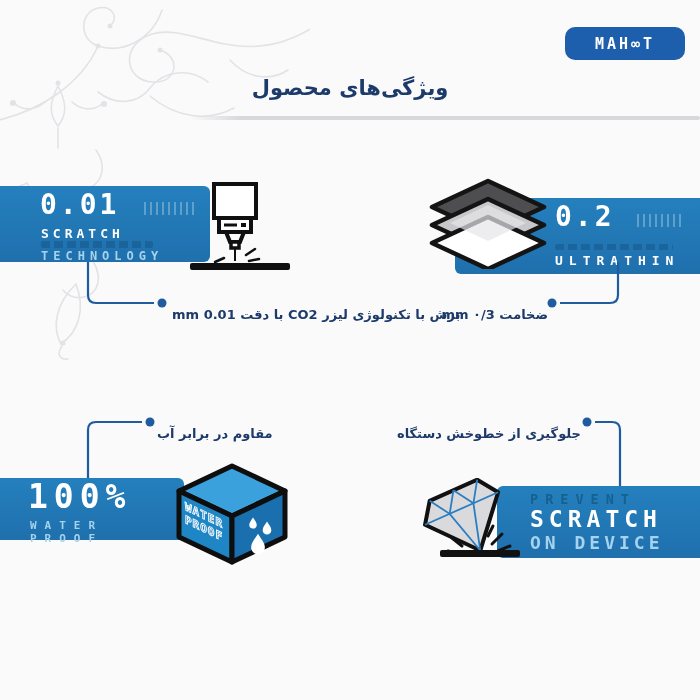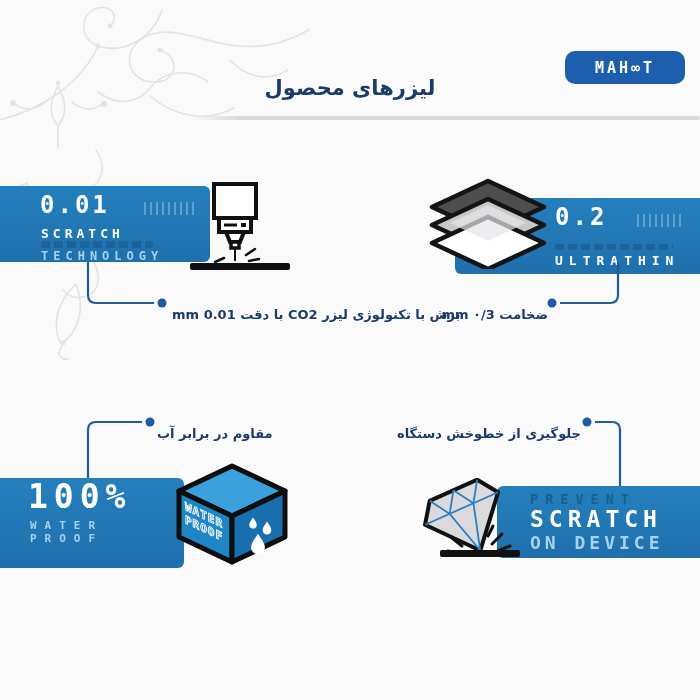--- a/index.html
+++ b/index.html
@@ -8,42 +8,42 @@
     position:relative; width:700px; height:700px; margin:0 auto;
     background:#fafafa; overflow:hidden;
     font-family:"Liberation Sans", sans-serif;
   }
   
   .logo-badge {
     position:absolute; top:27px; right:15px; width:120px; height:33px;
     background:#1d5fad; border-radius:10px;
     display:flex; align-items:center; justify-content:center;
     color:#fff; font-family:"DejaVu Sans Mono", monospace;
-    font-size:15px; font-weight:bold; letter-spacing:3px;margin-top:24px;
+    font-size:15px; font-weight:bold; letter-spacing:3px;
   }
   .page-title {
     position:absolute; top:76px; left:0; width:100%;
     text-align:center; direction:rtl;
     color:#1c3a6a; font-size:21px; font-weight:bold;
     font-family:"DejaVu Sans", sans-serif;
   }
   .title-divider {
     position:absolute; top:116px; left:190px; width:510px; height:4px;
     border-radius:2px;
     background:linear-gradient(90deg, rgba(216,216,220,0) 0%, #d8d8dc 10%, #d8d8dc 100%);
   }
   
   .banner {
     position:absolute; background:linear-gradient(180deg,#2480bd,#1f70ad);
     height:76px;
   }
   .banner.left  { border-radius:0 6px 6px 0; }
   .banner.right { border-radius:6px 0 0 6px; }
   .techno { font-family:"DejaVu Sans Mono", monospace; font-weight:bold; position:absolute; white-space:nowrap; }
-  .t-value   { color:#fff; font-size:24px; letter-spacing:3px; line-height:36px; }
+  .t-value   { color:#fff; font-size:28px; letter-spacing:3px; line-height:36px; }
   .t-sub     { color:#fff; font-size:13px; letter-spacing:4px; }
   .t-sub-lt  { color:#a5d2ec; font-size:12px; letter-spacing:5px; }
   .t-eyebrow { color:#15618f; font-size:13.5px; letter-spacing:7px; }
   .t-main    { color:#fff; font-size:23px; letter-spacing:5px; }
   .t-device  { color:#a5d2ec; font-size:18px; letter-spacing:4px; }
   .tex-light { position:absolute; background:repeating-linear-gradient(90deg, rgba(255,255,255,0.28) 0 2px, transparent 2px 6px); }
   .tex-dark  { position:absolute; background:repeating-linear-gradient(90deg, rgba(8,50,90,0.45) 0 9px, transparent 9px 13px); opacity:.55; border-radius:2px; }
   
   .caption {
     position:absolute; direction:rtl; white-space:nowrap;
@@ -85,21 +85,21 @@
       <circle cx="34" cy="240" r="3"></circle>
         <circle cx="63" cy="343" r="2.5"></circle>
       <circle cx="160" cy="50" r="2.5"></circle>
         <circle cx="110" cy="26" r="2.5"></circle>
     </g>
   </svg>
 
   <div class="logo-badge">
     <span>MAH∞T</span>
   </div>
-  <div class="page-title">لیزر‌های محصول</div>
+  <div class="page-title">ویژگی‌های محصول</div>
   <div class="title-divider"></div>
 
   <div class="banner left" style="left:0;top:186px;width:210px">
     <div class="techno t-value" style="left:40px;top:1px">0.01</div>
     <div class="tex-light" style="left:144px;top:16px;width:54px;height:13px"></div>
     <div class="techno t-sub" style="left:41px;top:40px">SCRATCH</div>
     <div class="tex-dark" style="left:41px;top:55px;width:112px;height:7px"></div>
     <div class="techno t-sub-lt" style="left:41px;top:63px">TECHNOLOGY</div>
   </div>
 
@@ -147,21 +147,21 @@
   </svg>
   <div class="caption" style="right:152px;top:295px">ضخامت ۰/3 mm</div>
 
   <div class="caption" style="left:157px;top:414px">مقاوم در برابر آب</div>
 
   <svg class="conn" style="left:70px;top:412px" width="100" height="70" viewBox="0 0 100 70">
     <circle cx="80" cy="10" r="4.5" fill="#1f5c9f"></circle>
     <path d="M 72 10 H 26 Q 18 10 18 18 V 66" fill="none" stroke="#1f5c9f" stroke-width="2.2"></path>
   </svg>
 
-  <div class="banner left" style="left:0;top:478px;width:184px;height:90px">
+  <div class="banner left" style="left:0;top:478px;width:184px;height:62px">
     <div class="techno t-value" style="left:28px;top:1px;font-size:33px;letter-spacing:6px">100%</div>
     <div class="techno t-sub-lt" style="left:30px;top:41px;font-size:11px;letter-spacing:8px">WATER</div>
     <div class="techno t-sub-lt" style="left:30px;top:54px;font-size:11px;letter-spacing:8px">PROOF</div>
   </div>
 
   <svg class="icon-svg" style="left:170px;top:460px" width="124" height="106" viewBox="0 0 124 106">
     <g stroke="#0e0e0e" stroke-width="5" stroke-linejoin="round">
       <path d="M 62 6 L 115 31 L 62 56 L 9 31 Z" fill="#3ba1dd"></path>
       <path d="M 9 31 L 62 56 L 62 102 L 9 77 Z" fill="#1f86c6"></path>
       <path d="M 115 31 L 62 56 L 62 102 L 115 77 Z" fill="#1a6fae"></path>

